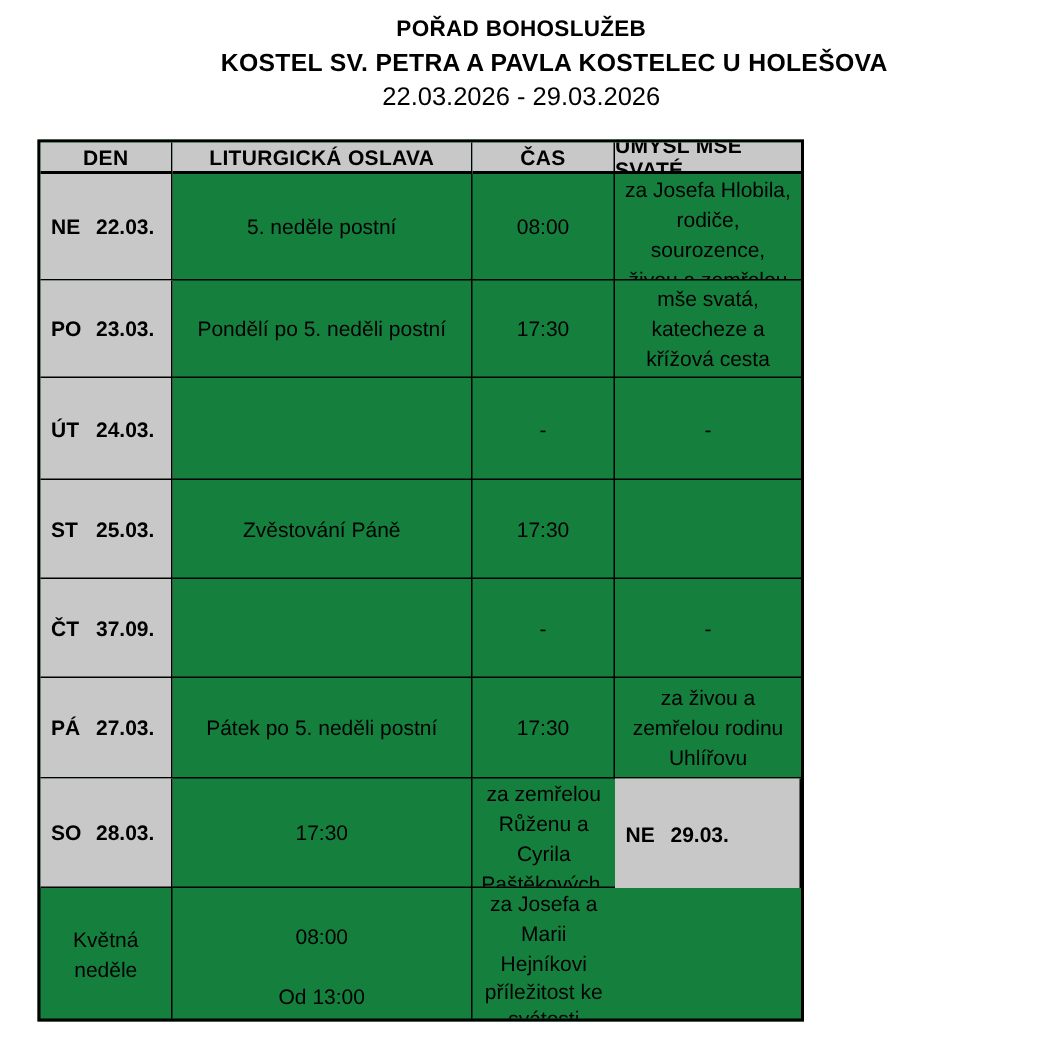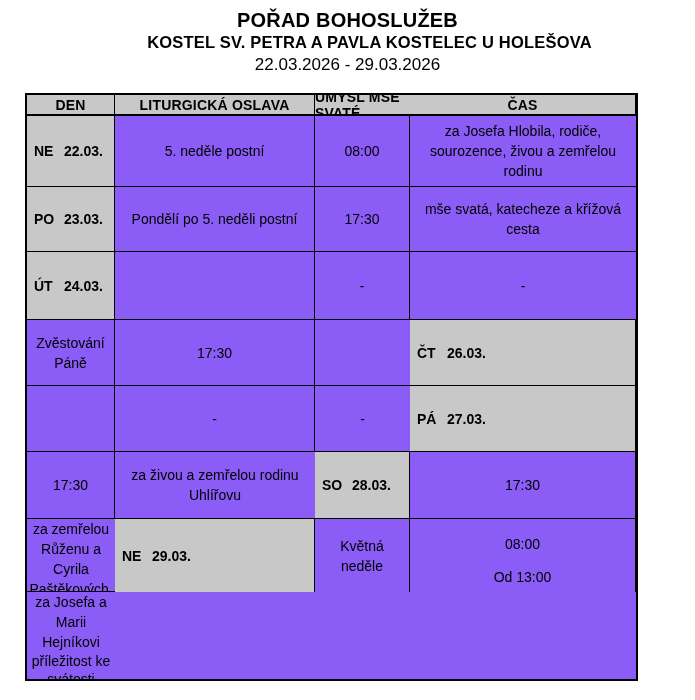--- a/index.html
+++ b/index.html
@@ -18,21 +18,21 @@
 
   
   .titles {
     position: absolute;
     top: 9px;
     left: 0;
     width: 100%;
     text-align: center;
   }
   .title {
-    font-size: 20px;
+    font-size: 15px;
     font-weight: bold;
     line-height: 22px;
     letter-spacing: 0.2px;
   }
   .subtitle {
     font-size: 16.5px;
     font-weight: bold;
     line-height: 23px;
     letter-spacing: 0.2px;
     margin-left: 44px;
@@ -40,27 +40,27 @@
   .daterange {
     font-size: 17px;
     line-height: 22px;
   }
 
   
   .schedule {
     position: absolute;
     left: 25px;
     top: 93px;
-    width: 613px;
+    width: 511px;
     box-sizing: border-box;
     border: 2px solid var(--border, #000);
     display: grid;
     grid-template-columns: 88px 200px 95px auto;
     grid-template-rows: 21px 71px 65px 68px 66px 66px 67px 73px 87px;
-    background: #8b5cf6;
+    background: #15803d;
   }
   .cell {
     box-sizing: border-box;
     border-right: 1px solid var(--border, #000);
     border-bottom: 1px solid var(--border, #000);
     overflow: hidden;
     font-size: 14px;
   }
   .c4 { border-right: none; }
   
@@ -111,22 +111,22 @@
 
 <div class="titles">
   <div class="title">POŘAD BOHOSLUŽEB</div>
   <div class="subtitle">KOSTEL SV. PETRA A PAVLA KOSTELEC U HOLEŠOVA</div>
   <div class="daterange">22.03.2026 - 29.03.2026</div>
 </div>
 
 <div class="schedule">
   <div class="cell c1 hcell">DEN</div>
   <div class="cell c2 hcell">LITURGICKÁ OSLAVA</div>
+  <div class="cell c3 hcell">ČAS</div>
   <div class="cell c4 hcell">ÚMYSL MŠE SVATÉ</div>
-  <div class="cell c3 hcell">ČAS</div>
 
   <div class="cell c1 day-cell">
     <span class="day-abbr">NE</span>
     <span class="day-date">22.03.</span>
   </div>
   <div class="cell c2">
     <div class="stack">
       <div class="stack-main">5. neděle postní</div>
     </div>
   </div>
@@ -180,41 +180,45 @@
 
     </div>
   </div>
   <div class="cell c4">
     <div class="stack">
       <div class="stack-main">-</div>
 
     </div>
   </div>
 
+  <div class="cell c1 day-cell">
+    <span class="day-abbr">ST</span>
+    <span class="day-date">25.03.</span>
+  </div>
   <div class="cell c2">
     <div class="stack">
       <div class="stack-main">Zvěstování Páně</div>
     </div>
   </div>
   <div class="cell c3">
     <div class="stack">
       <div class="stack-main">17:30</div>
 
     </div>
   </div>
   <div class="cell c4">
     <div class="stack">
       <div class="stack-main"></div>
 
     </div>
   </div>
 
   <div class="cell c1 day-cell">
     <span class="day-abbr">ČT</span>
-    <span class="day-date">26.03.</span>
+    <span class="day-date">37.09.</span>
   </div>
   <div class="cell c2">
     <div class="stack">
       <div class="stack-main"></div>
     </div>
   </div>
   <div class="cell c3">
     <div class="stack">
       <div class="stack-main">-</div>
 
@@ -224,20 +228,25 @@
     <div class="stack">
       <div class="stack-main">-</div>
 
     </div>
   </div>
 
   <div class="cell c1 day-cell">
     <span class="day-abbr">PÁ</span>
     <span class="day-date">27.03.</span>
   </div>
+  <div class="cell c2">
+    <div class="stack">
+      <div class="stack-main">Pátek po 5. neděli postní</div>
+    </div>
+  </div>
   <div class="cell c3">
     <div class="stack">
       <div class="stack-main">17:30</div>
 
     </div>
   </div>
   <div class="cell c4">
     <div class="stack">
       <div class="stack-main">za živou a zemřelou rodinu Uhlířovu</div>
 

